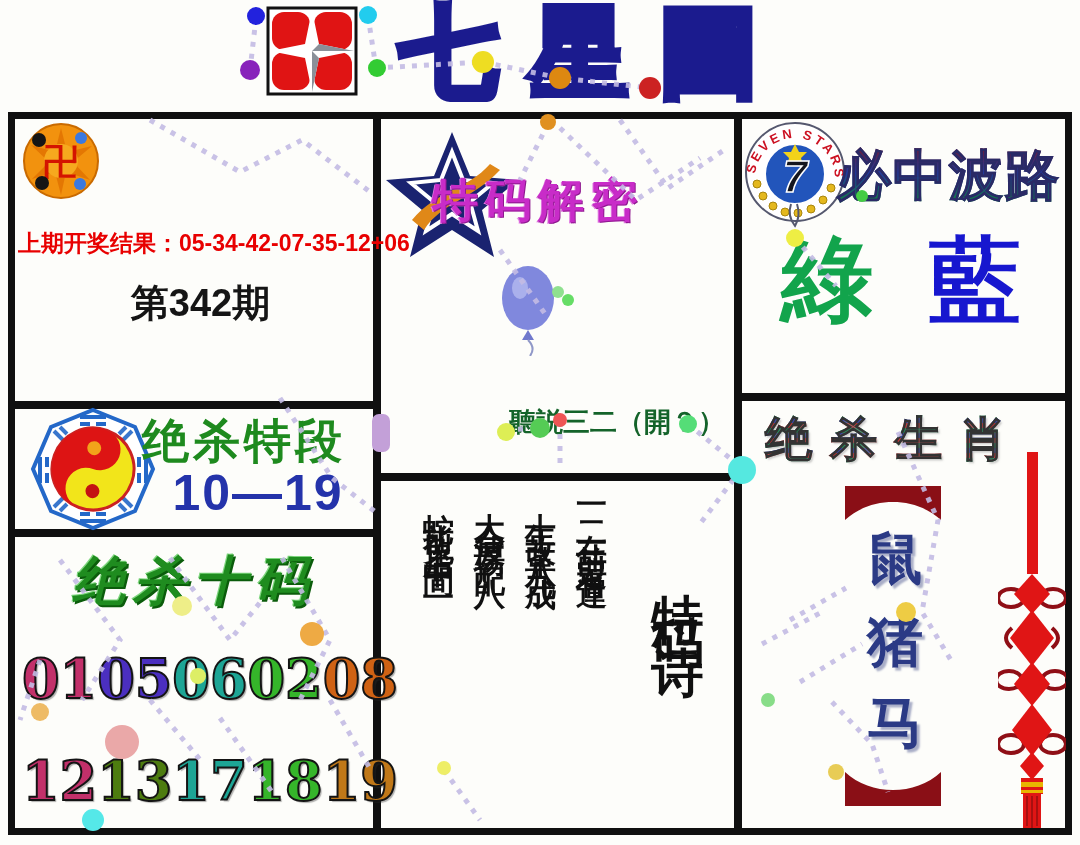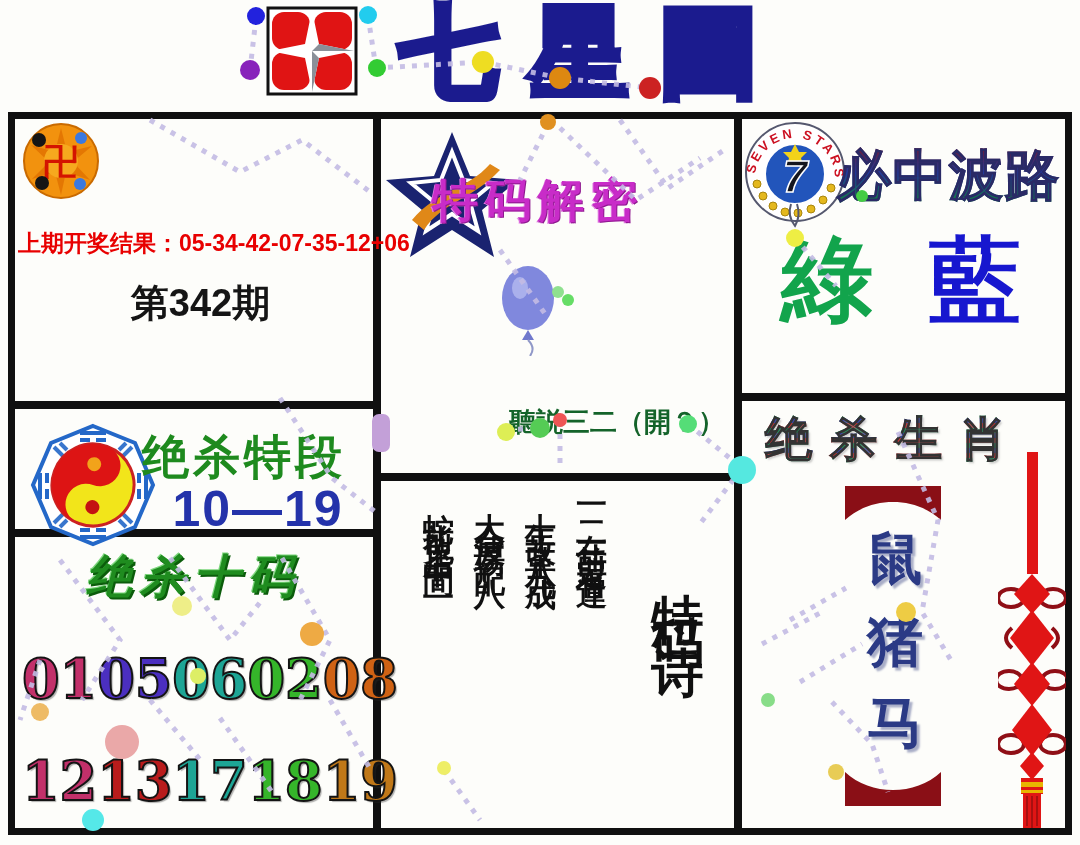--- a/index.html
+++ b/index.html
@@ -28,31 +28,31 @@
   .result-line { position:absolute; left:10px; top:116px; font-size:23px; font-weight:bold; color:#e80000; white-space:nowrap; }
   .issue-no { position:absolute; left:0; top:166px; width:100%; text-align:center; font-size:38px; font-weight:bold; color:#151515; font-family:"Liberation Sans",sans-serif;padding-left:13px; }
 
   
   .range-title { position:absolute; left:134px; top:8px; font-size:47px; font-weight:bold; color:#1e8a1e; letter-spacing:4px; }
   .range-value { position:absolute; left:150px; top:62px; width:200px; text-align:center; font-size:50px; font-weight:bold; color:#2433aa; letter-spacing:2px; }
 
   
   .ten-title {
     position:absolute; left:0; top:16px; width:100%; text-align:center;
-    font-size:46px; font-weight:bold; font-style:italic; letter-spacing:8px;
+    font-size:53px; font-weight:bold; font-style:italic; letter-spacing:8px;
     color:#1f8c1f; text-shadow:2px 2px 0 #0b5c0b, -1px -1px 0 #7ed67e;
   }
   .num-row { position:absolute; left:14px; width:334px; display:flex; justify-content:space-between; }
   .num-row.r1 { top:122px; } .num-row.r2 { top:224px; }
   .num {
     font-family:"DejaVu Serif", serif; font-size:54px; font-weight:bold; line-height:1;
     -webkit-text-stroke:2px #141414; text-shadow:2px 2px 1px #30303060;
   }
   .c-redmag { color:#c2306a; } .c-indigo { color:#4b2fc0; } .c-teal { color:#1da595; }
-  .c-green  { color:#35b52a; } .c-orange { color:#cf6214; } .c-purple { color:#b91c1c; }
+  .c-green  { color:#35b52a; } .c-orange { color:#cf6214; } .c-purple { color:#4d7c0f; }
   .c-gold   { color:#c07818; }
 
   
   .decode-title {
     position:absolute; left:58px; top:58px; font-size:46px; font-weight:bold;
     letter-spacing:7px; color:#c82cc8; text-shadow:1px 1px 0 #8f1a8f, -1px 1px 0 #e07ae0;
     white-space:nowrap;
   }
   .decode-hint { position:absolute; right:16px; top:292px; font-size:27px; font-weight:bold; color:#14632a; font-family:"DejaVu Serif",serif; white-space:nowrap; }
 
@@ -129,21 +129,21 @@
       <circle cx="20" cy="61" r="7" fill="#151515"></circle>
       <circle cx="59" cy="16" r="6" fill="#3b79e0"></circle>
       <circle cx="58" cy="62" r="6" fill="#3b79e0"></circle>
     </svg>
     <div class="result-line">
       <span>上期开奖结果：</span><span>05-34-42-07-35-12+06</span>
     </div>
     <div class="issue-no">第342期</div>
   </div>
 
-  <div style="position:absolute; left:8px; top:402px; width:372px; height:134px;margin-top:16px;">
+  <div style="position:absolute; left:8px; top:402px; width:372px; height:134px;">
     <svg class="icon-abs" style="left:22px; top:5px;" width="126" height="124" viewBox="0 0 126 124">
       <polygon points="63,3 105,20 123,62 105,104 63,121 21,104 3,62 21,20" fill="#ffffff" stroke="#2468c8" stroke-width="4"></polygon>
       <g stroke="#2468c8" stroke-width="4">
         <path d="M50 10 H76 M50 17 H60 M66 17 H76"></path>
         <path d="M50 114 H76 M50 107 H60 M66 107 H76"></path>
         <path d="M10 50 V76 M17 50 V60 M17 66 V76"></path>
         <path d="M116 50 V76 M109 50 V60 M109 66 V76"></path>
         <path d="M24 24 L40 40 M30 20 L37 27 M43 33 L50 40" opacity="0.9"></path>
         <path d="M102 24 L86 40 M96 20 L89 27 M83 33 L76 40" opacity="0.9"></path>
         <path d="M24 100 L40 84 M30 104 L37 97 M43 91 L50 84" opacity="0.9"></path>

